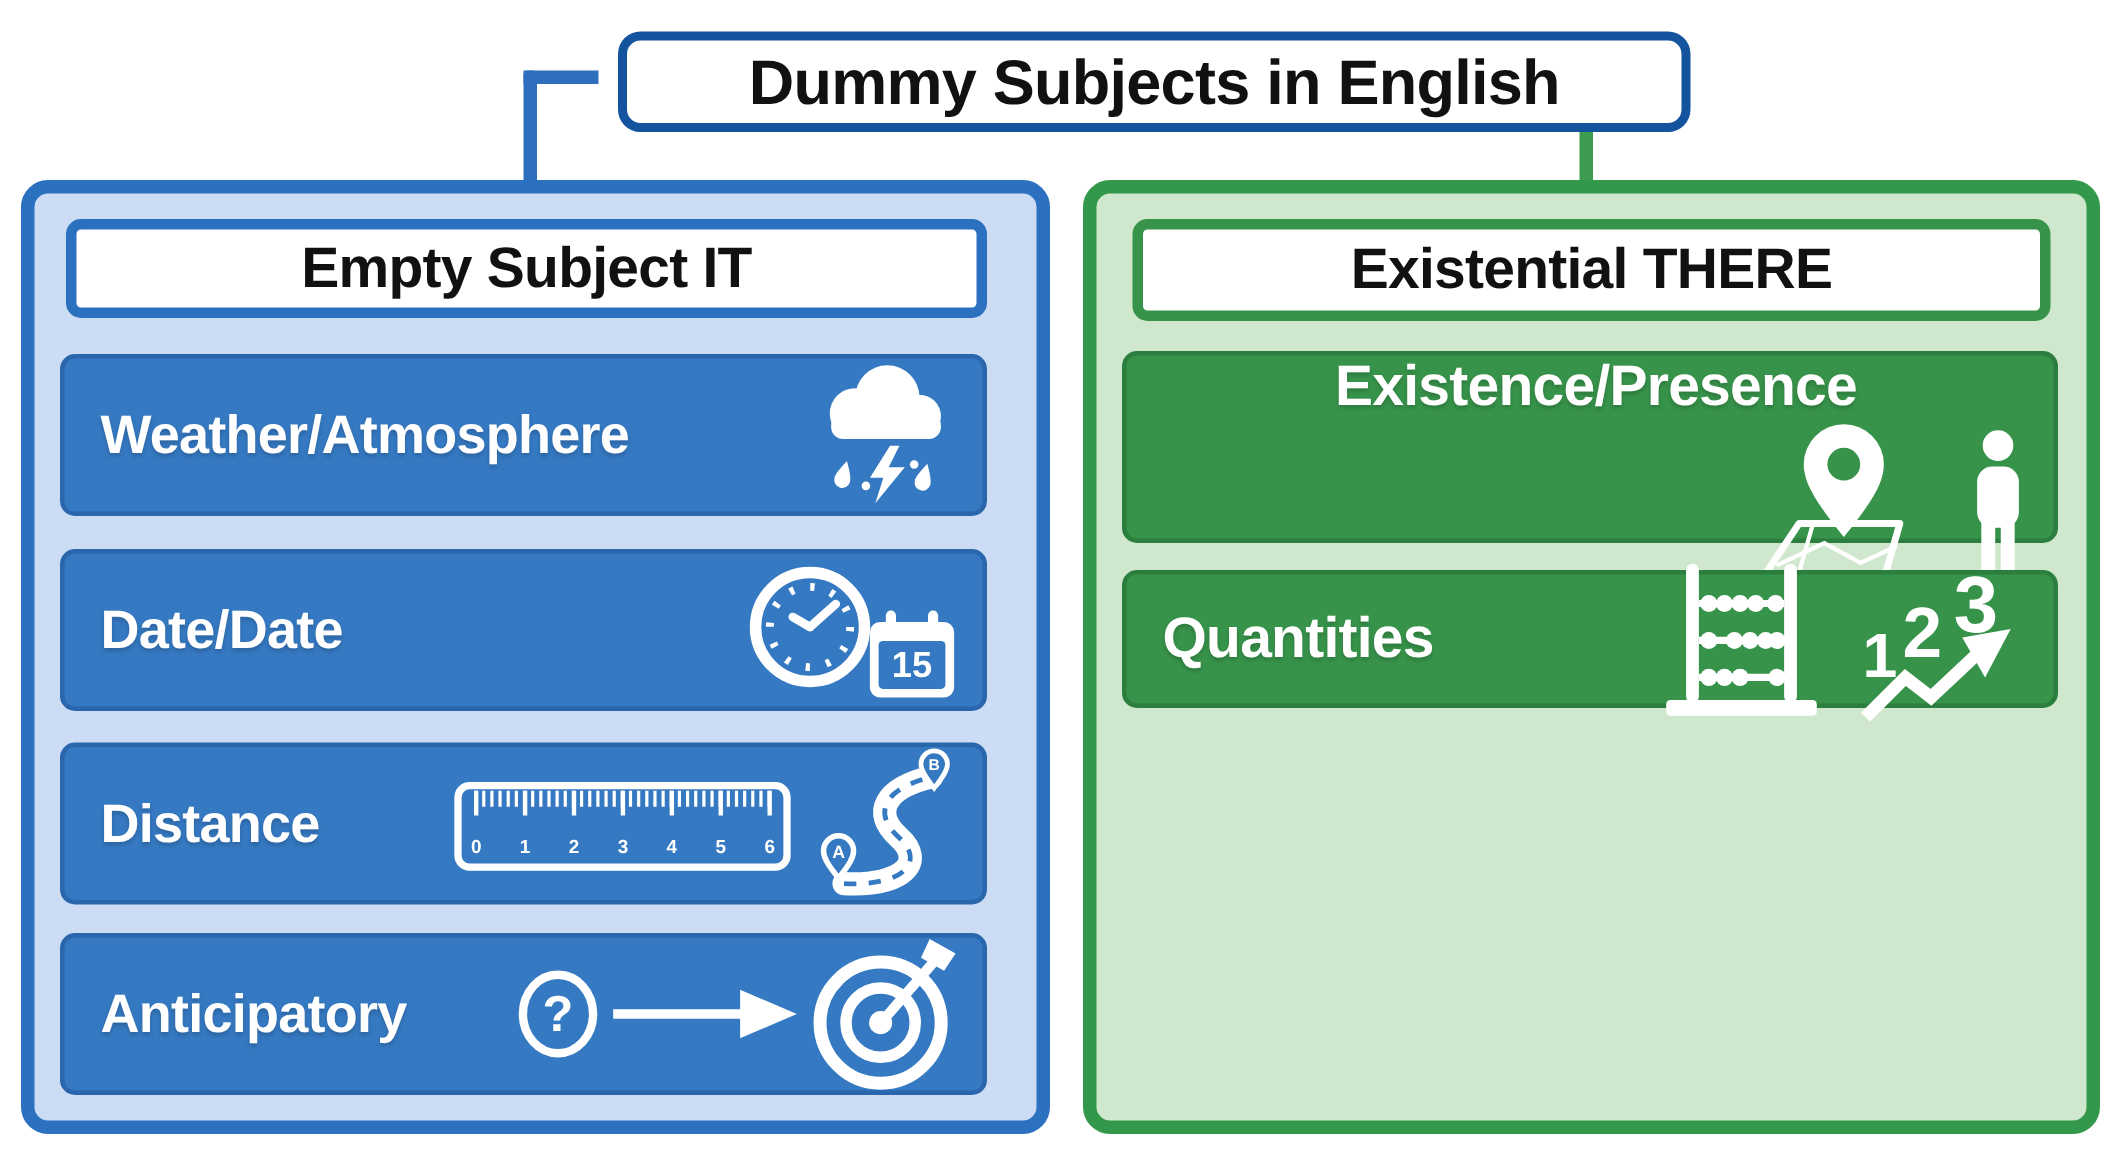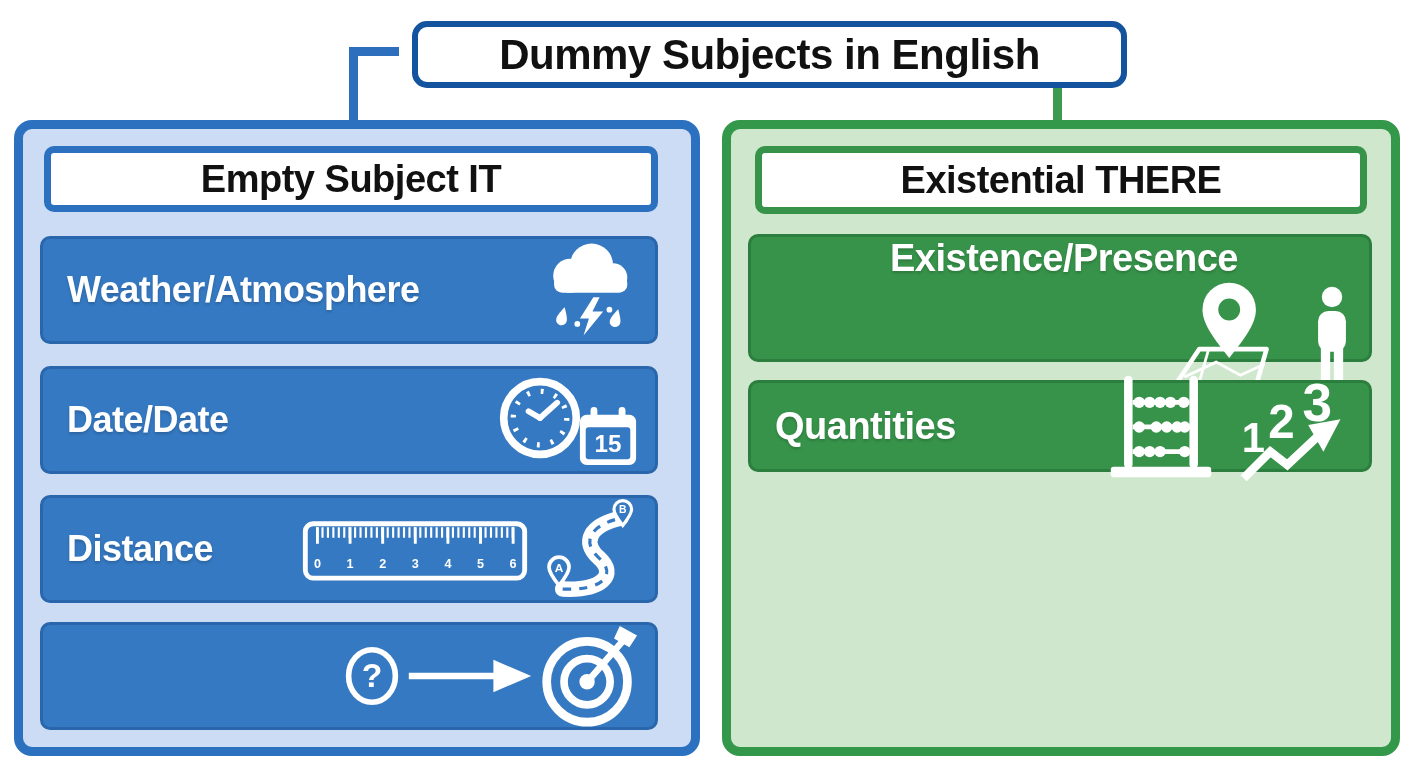--- a/index.html
+++ b/index.html
@@ -159,20 +159,21 @@
             <g transform="translate(88,16) scale(0.88)">
               <path d="M0 16 C -8 6 -11 1 -11 -4 A 11 11 0 1 1 11 -4 C 11 1 8 6 0 16 Z" fill="#3579c2" stroke="#fff" stroke-width="4"></path>
               <text y="1" text-anchor="middle" font-size="13" fill="#fff">B</text>
             </g>
           </svg>
         </span>
       </span>
     </div>
 
     <div class="row blue-row lp-row lp-row4">
+      <span class="row-label">Anticipatory</span>
       <span class="icons gap6">
         <span class="icon-question">
           <svg viewBox="0 0 62 66">
             <ellipse cx="31" cy="33" rx="25" ry="28" fill="none" stroke="#fff" stroke-width="6"></ellipse>
             <text x="31" y="45" text-anchor="middle" font-size="36" fill="#fff">?</text>
           </svg>
         </span>
         <span class="icon-arrow">
           <svg viewBox="0 0 140 44">
             <line x1="2" y1="22" x2="100" y2="22" stroke="#fff" stroke-width="7"></line>

